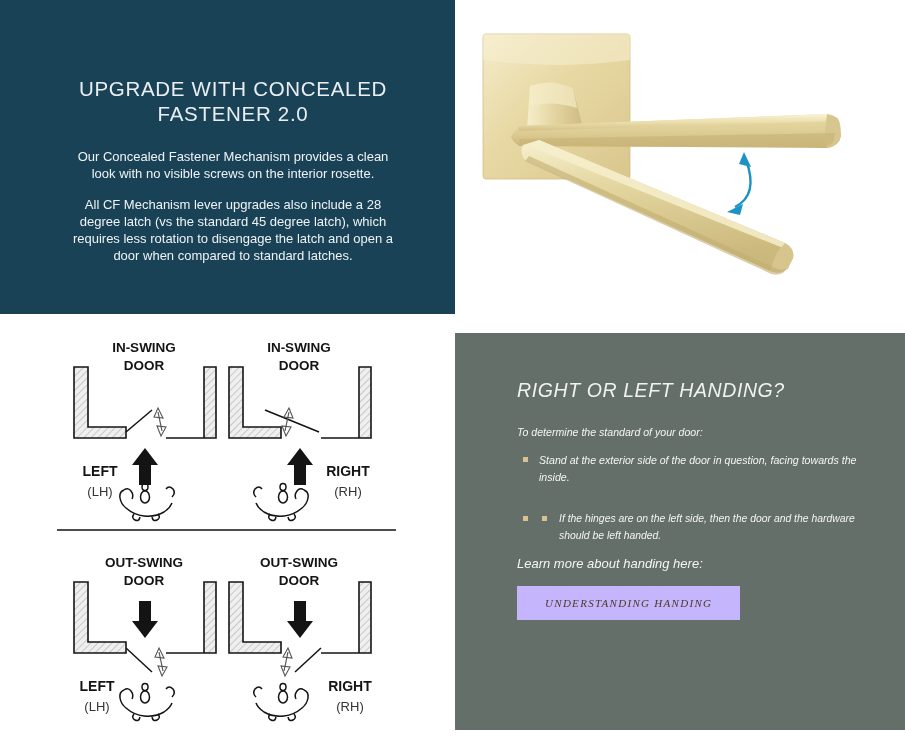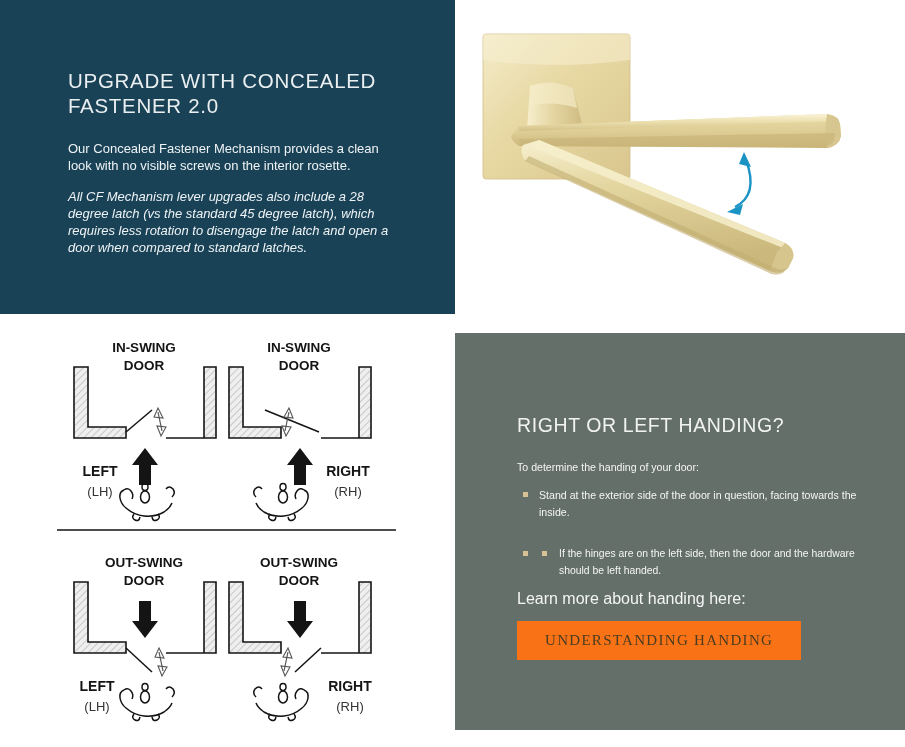--- a/index.html
+++ b/index.html
@@ -19,41 +19,42 @@
   
   #cf-panel {
     position: absolute;
     left: 0; top: 0;
     width: 455px; height: 314px;
     background: #1a4256;
     box-sizing: border-box;
   }
   #cf-inner {
     position: absolute;
-    left: 68px; top: 68px;
+    left: 68px; top: 76px;
     width: 330px;
+    text-align: center;
   }
   #cf-title {
     color: #e9eef0;
     font-size: 20.5px;
     line-height: 25px;
     font-weight: 300;
     letter-spacing: 0.7px;
     text-transform: uppercase;
     margin: 0 0 22px 0;
     white-space: pre-line;
   }
   .cf-para {
     color: #eef3f5;
     font-size: 13px;
     line-height: 17px;
     font-weight: 400;
     margin: 0 0 14px 0;
   }
-  .cf-para:last-child { margin-bottom: 18px; font-style: italic; }
+  .cf-para:last-child { margin-bottom: 18px; }
 
   
   #lever-photo {
     position: absolute;
     left: 455px; top: 0;
     width: 450px; height: 314px;
     background: #ffffff;
     overflow: hidden;
   }
   #lever-photo svg { display: block; }
@@ -70,22 +71,23 @@
   
   #handing-panel {
     position: absolute;
     left: 455px; top: 333px;
     width: 450px; height: 397px;
     background: #646f6a;
     box-sizing: border-box;
   }
   #hp-inner {
     position: absolute;
-    left: 62px; top: 80px;
+    left: 62px; top: 45px;
     width: 345px;
+    font-style: italic;
   }
   #hp-title {
     color: #f1f3f2;
     font-size: 19.5px;
     font-weight: 300;
     letter-spacing: 0.6px;
     text-transform: uppercase;
     margin: 0 0 22px 0;
     line-height: 24px;
   }
@@ -132,29 +134,29 @@
   }
   ul.hp-sublist > li:last-child { margin-bottom: 0; }
   .hp-subbullet {
     position: absolute;
     left: 3px; top: 5px;
     width: 4.5px; height: 4.5px;
     background: #d8c193;
   }
   #hp-learn {
     color: #f4f6f5;
-    font-size: 16px;
+    font-size: 13px;
     line-height: 16px;
     margin: 12px 0 14px 0;
   }
   #hp-cta {
     display: inline-block;
-    background: #f97316;
+    background: #c4b5fd;
     color: #4a3c22;
-    font-size: 15px;
+    font-size: 11px;
     letter-spacing: 1.3px;
     font-family: "Liberation Serif", serif;
     text-transform: uppercase;
     padding: 11px 28px;
     border: none;
     cursor: pointer;
     min-width: 123px;
     text-align: left;
   }
 </style>
@@ -345,21 +347,21 @@
         <path d="M274 184 q-3 4 1 6 q4 2 5 -3"></path>
         <path d="M298 184 q3 4 -1 6 q-4 2 -5 -3"></path>
       </g>
     </g>
   </svg>
 </section>
 
 <section id="handing-panel">
   <div id="hp-inner">
     <h2 id="hp-title">Right or Left Handing?</h2>
-    <p id="hp-intro">To determine the handing of your door:</p>
+    <p id="hp-intro">To determine the standard of your door:</p>
 
     <ul class="hp-list">
       <li>
         <span class="hp-bullet"></span>
         <span>Stand at the exterior side of the door in question, facing towards the inside.</span>
       </li>
       <li>
         <span class="hp-bullet"></span>
         <ul class="hp-sublist">
           <li>

